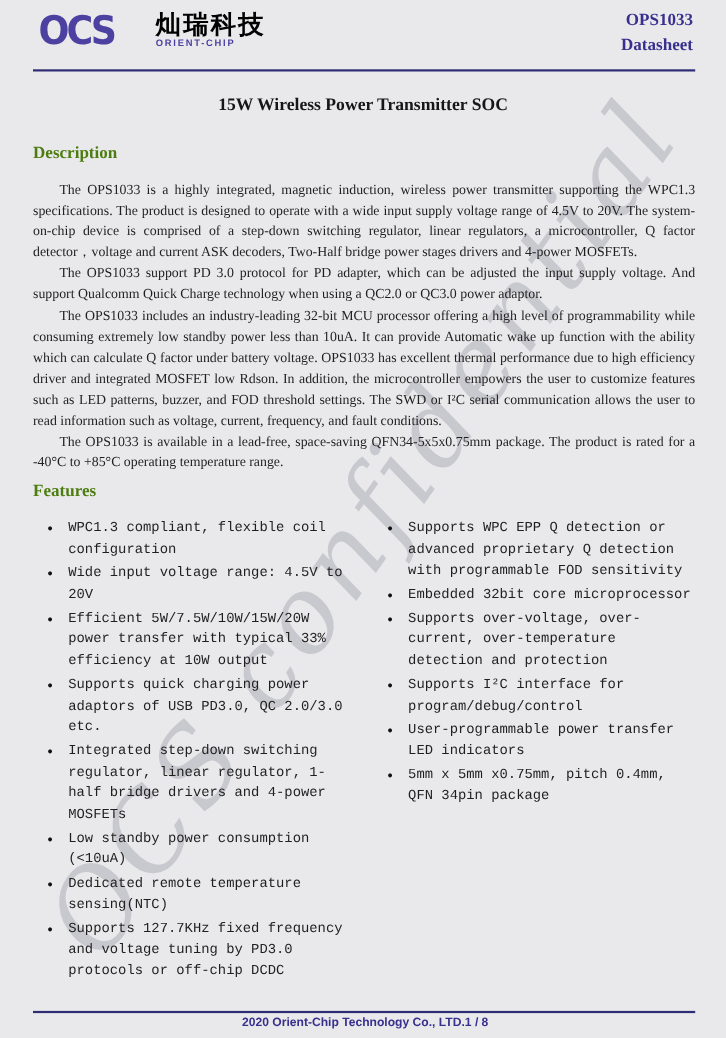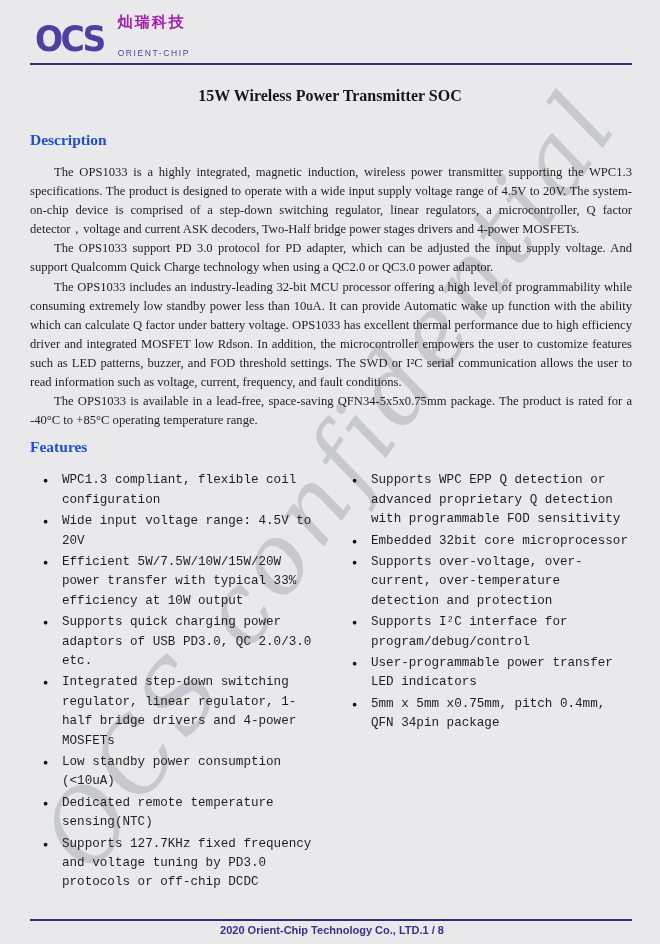--- a/index.html
+++ b/index.html
@@ -31,47 +31,47 @@
     pointer-events: none;
   }
 
   
   .header {
     position: relative;
     padding: 10px 30px 0 35px;
     height: 58px;
     z-index: 2;
   }
-  .logo-block { position: absolute; left: 35px; top: 10px; display: flex; align-items: flex-end; }
+  .logo-block { position: absolute; left: 35px; top: 10px; display: flex; align-items: flex-start; gap: 24px; }
   .logo-mark {
     font-family: "DejaVu Sans", sans-serif;
     font-weight: 900;
     font-size: 36px;
     line-height: 38px;
     letter-spacing: -3px;
     color: #4c40a0;
     transform: scaleX(0.92);
     transform-origin: left top;
   }
   .logo-text { margin-left: 8px; padding-top: 2px; }
   .logo-cn {
     font-family: "Liberation Sans", sans-serif;
     font-weight: bold;
-    font-size: 15px;
+    font-size: 23px;
     line-height: 20px;
-    color: #a21caf;
+    color: #000000;
     letter-spacing: 2px;
   }
   .logo-en {
     font-family: "Liberation Sans", sans-serif;
-    font-weight: normal;
+    font-weight: bold;
     font-size: 8.5px;
     letter-spacing: 1.6px;
     color: #4c40a0;
-    margin-top: 16px;
+    margin-top: 2px;
   }
   .doc-id {
     position: absolute; right: 30px; top: 8px;
     text-align: right;
     font-weight: bold;
     font-size: 15.5px;
     line-height: 22px;
     color: #38308e;
   }
   .rule {
@@ -86,21 +86,21 @@
     margin-top: 22px;
     text-align: center;
     font-weight: bold;
     font-size: 16px;
     color: #161616;
   }
   .section-heading {
     margin: 26px 0 0 30px;
     font-weight: bold;
     font-size: 15.5px;
-    color: #1d4ed8;
+    color: #4d7c0f;
   }
   .paragraphs { margin: 14px 28px 0 30px; }
   .paragraphs p {
     font-size: 12.6px;
     line-height: 19.1px;
     text-align: justify;
     text-indent: 24px;
   }
 
   
@@ -146,20 +146,24 @@
 <div class="page">
 
   <div class="header">
     <div class="logo-block">
       <div class="logo-mark">OCS</div>
       <div class="logo-text">
         <div class="logo-cn">灿瑞科技</div>
         <div class="logo-en">ORIENT-CHIP</div>
       </div>
     </div>
+    <div class="doc-id">
+      <div>OPS1033</div>
+      <div>Datasheet</div>
+    </div>
   </div>
 
   <div class="rule rule-header"></div>
 
   <div class="doc-title">15W Wireless Power Transmitter SOC</div>
 
   <div class="section-heading">Description</div>
 
   <div class="paragraphs">
       <p>The OPS1033 is a highly integrated, magnetic induction, wireless power transmitter supporting the WPC1.3 specifications. The product is designed to operate with a wide input supply voltage range of 4.5V to 20V. The system-on-chip device is comprised of a step-down switching regulator, linear regulators, a microcontroller, Q factor detector，voltage and current ASK decoders, Two-Half bridge power stages drivers and 4-power MOSFETs.</p>

